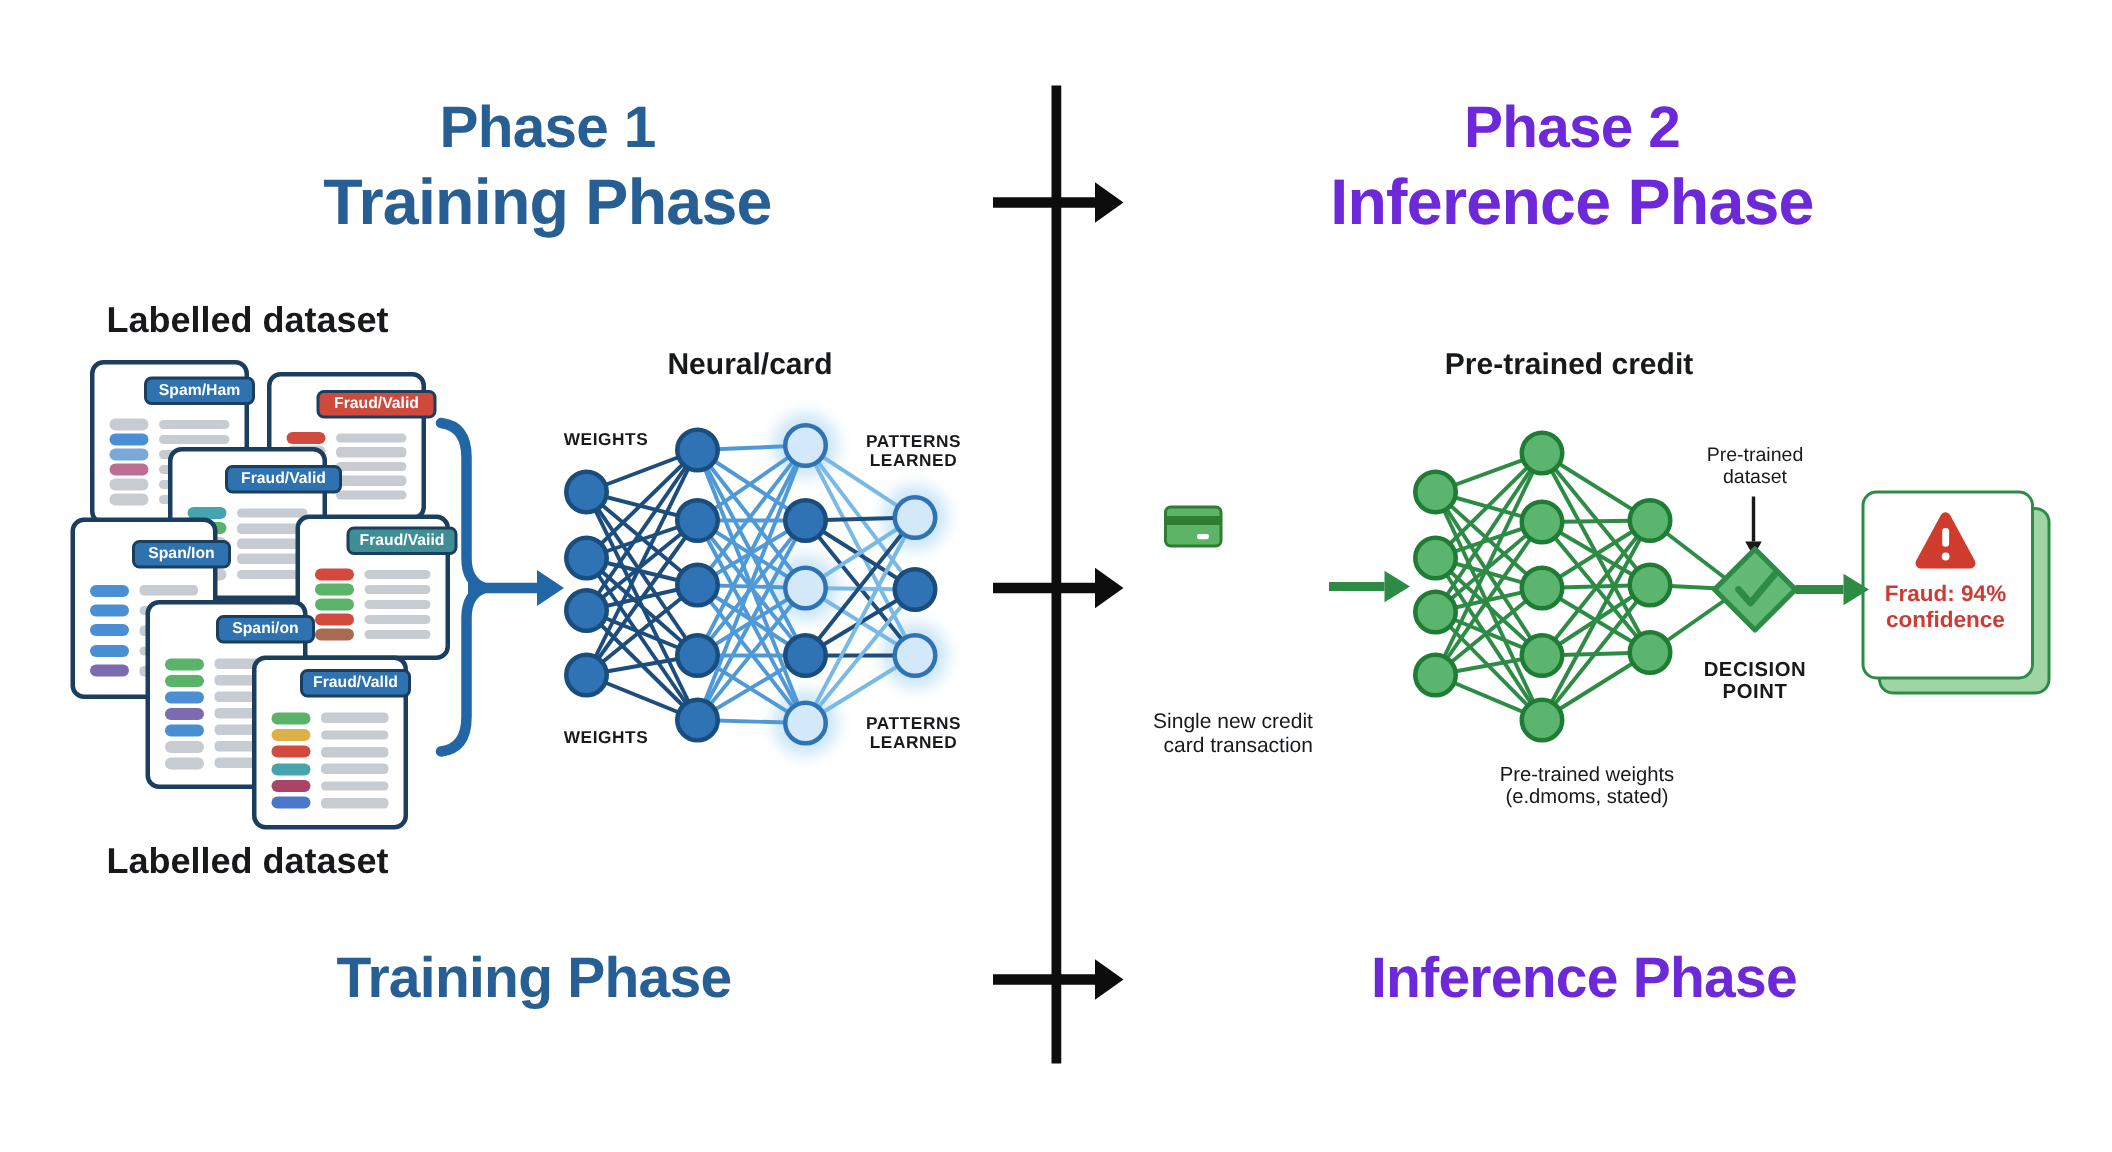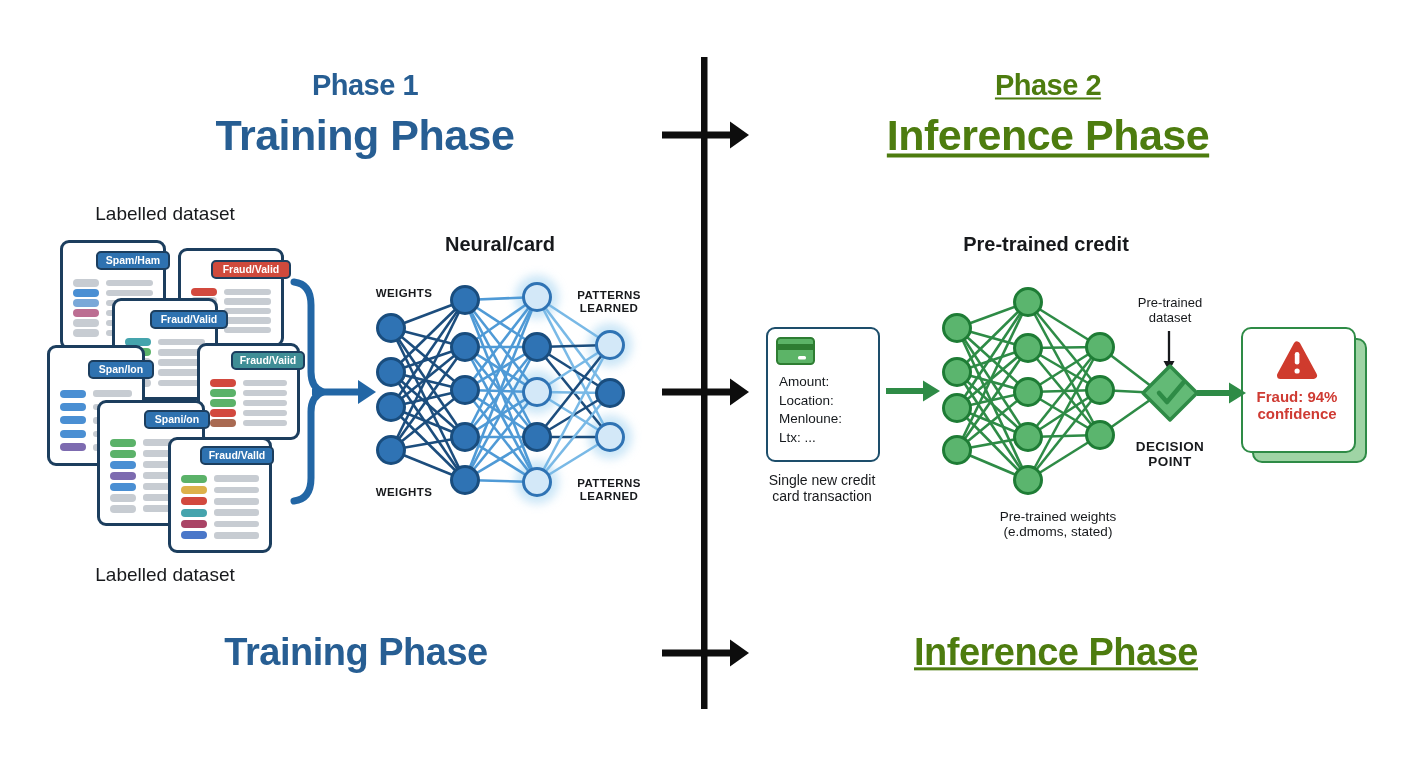--- a/index.html
+++ b/index.html
@@ -1,26 +1,26 @@
 <!DOCTYPE html>
 <html><head>
 <meta charset="utf-8">
 <style>
   html,body{margin:0;padding:0;background:#fff;}
   #stage{position:relative;width:1408px;height:768px;background:#fff;overflow:hidden;
          font-family:"Liberation Sans", sans-serif;}
   .txt{position:absolute;transform:translate(-50%,-50%);text-align:center;
        white-space:pre-line;color:#17191c;line-height:1.14;z-index:10;}
   .blue{color:#275E93;}
-  .green{color:#4d7c0f;text-decoration:underline;}
+  .green{color:#6d28d9;}
   .red{color:#CF3B33;}
-  .phase-label{font-size:29px;font-weight:700;letter-spacing:-.5px;text-align:right;}
+  .phase-label{font-size:39px;font-weight:700;letter-spacing:-.5px;text-align:right;}
   .phase-title{font-size:43px;font-weight:700;letter-spacing:-.5px;}
   .phase-bottom{font-size:38px;font-weight:700;letter-spacing:-.5px;}
-  .section-title{font-size:19px;font-weight:400;}
+  .section-title{font-size:24px;font-weight:700;}
   .model-title{font-size:20px;font-weight:700;}
   .caps-label{font-size:11.5px;font-weight:700;letter-spacing:.4px;}
   .small-label{font-size:13px;font-weight:400;}
   .caption{font-size:14px;font-weight:400;}
   .fraud-text{font-size:15px;font-weight:700;}
 
   
   .doc{position:absolute;background:#fff;border:3px solid #1C3E5E;border-radius:9px;}
   .doc-label{position:absolute;height:15px;line-height:15px;border:2.5px solid #1C3E5E;
              border-radius:5px;color:#fff;font-size:10.5px;font-weight:700;text-align:center;
@@ -248,38 +248,30 @@
             <span class="rline"></span>
           </div>
           <div class="row" style="height: 11.3333px;">
             <span class="pill" style="background: rgb(74, 119, 201);"></span>
             <span class="rline"></span>
           </div>
         </div>
       </div>
     </div>
 
-  <div class="txt caption" style="left:822px;top:489px;">Single new credit
+  <div class="txt caption" style="left:822px;top:489px;text-align:right;">Single new credit
 card transaction</div>
   <div class="txt model-title" style="left:1046px;top:244px;">Pre-trained credit</div>
   <div class="txt small-label" style="left:1170px;top:311px;">Pre-trained
 dataset</div>
   <div class="txt caps-label" style="left:1170px;top:454px;font-size:13.5px;">DECISION
 POINT</div>
   <div class="txt small-label" style="left:1058px;top:524px;font-size:13.5px;">Pre-trained weights
 (e.dmoms, stated)</div>
 
-  <div id="txn-card">
-    <div id="txn-fields">
-      <div>Amount:</div>
-      <div>Location:</div>
-      <div>Menloune:</div>
-      <div>Ltx: ...</div>
-    </div>
-  </div>
 
   <div id="out-shadow"></div>
   <div id="out-card"></div>
   <div class="txt red fraud-text" style="left:1297px;top:405px;">Fraud: 94%
 confidence</div>
 
   <div class="txt blue phase-bottom" style="left:356px;top:653px;">Training Phase</div>
   <div class="txt green phase-bottom" style="left:1056px;top:653px;">Inference Phase</div>
 
   <svg id="vectors" width="1408" height="768" viewBox="0 0 1408 768">

